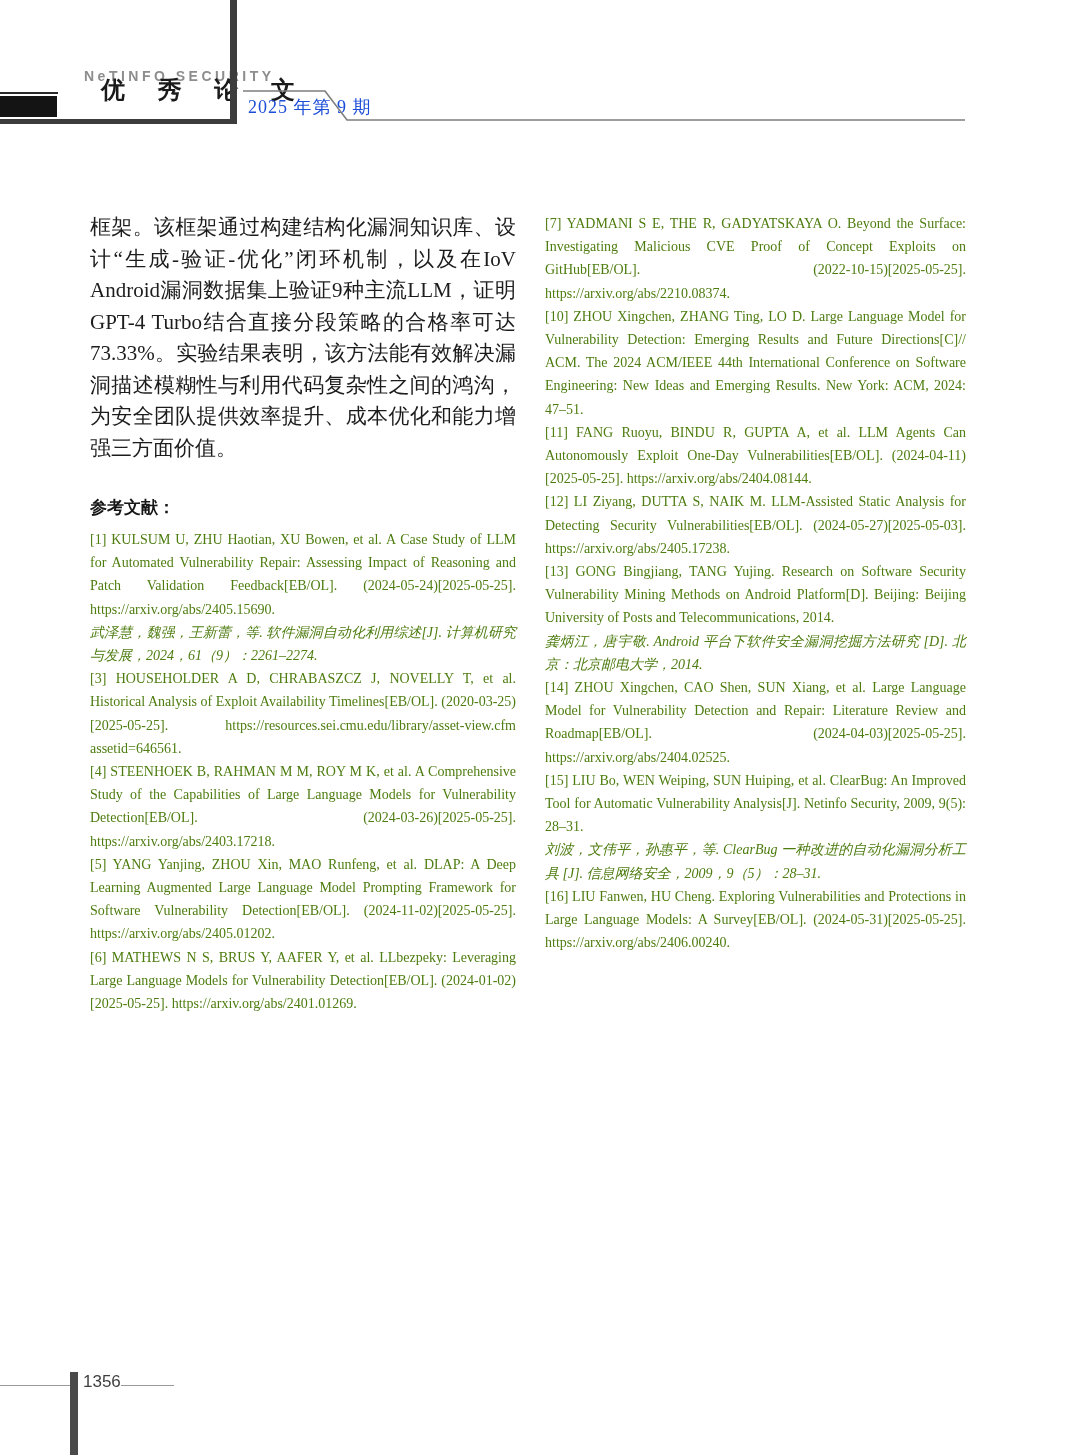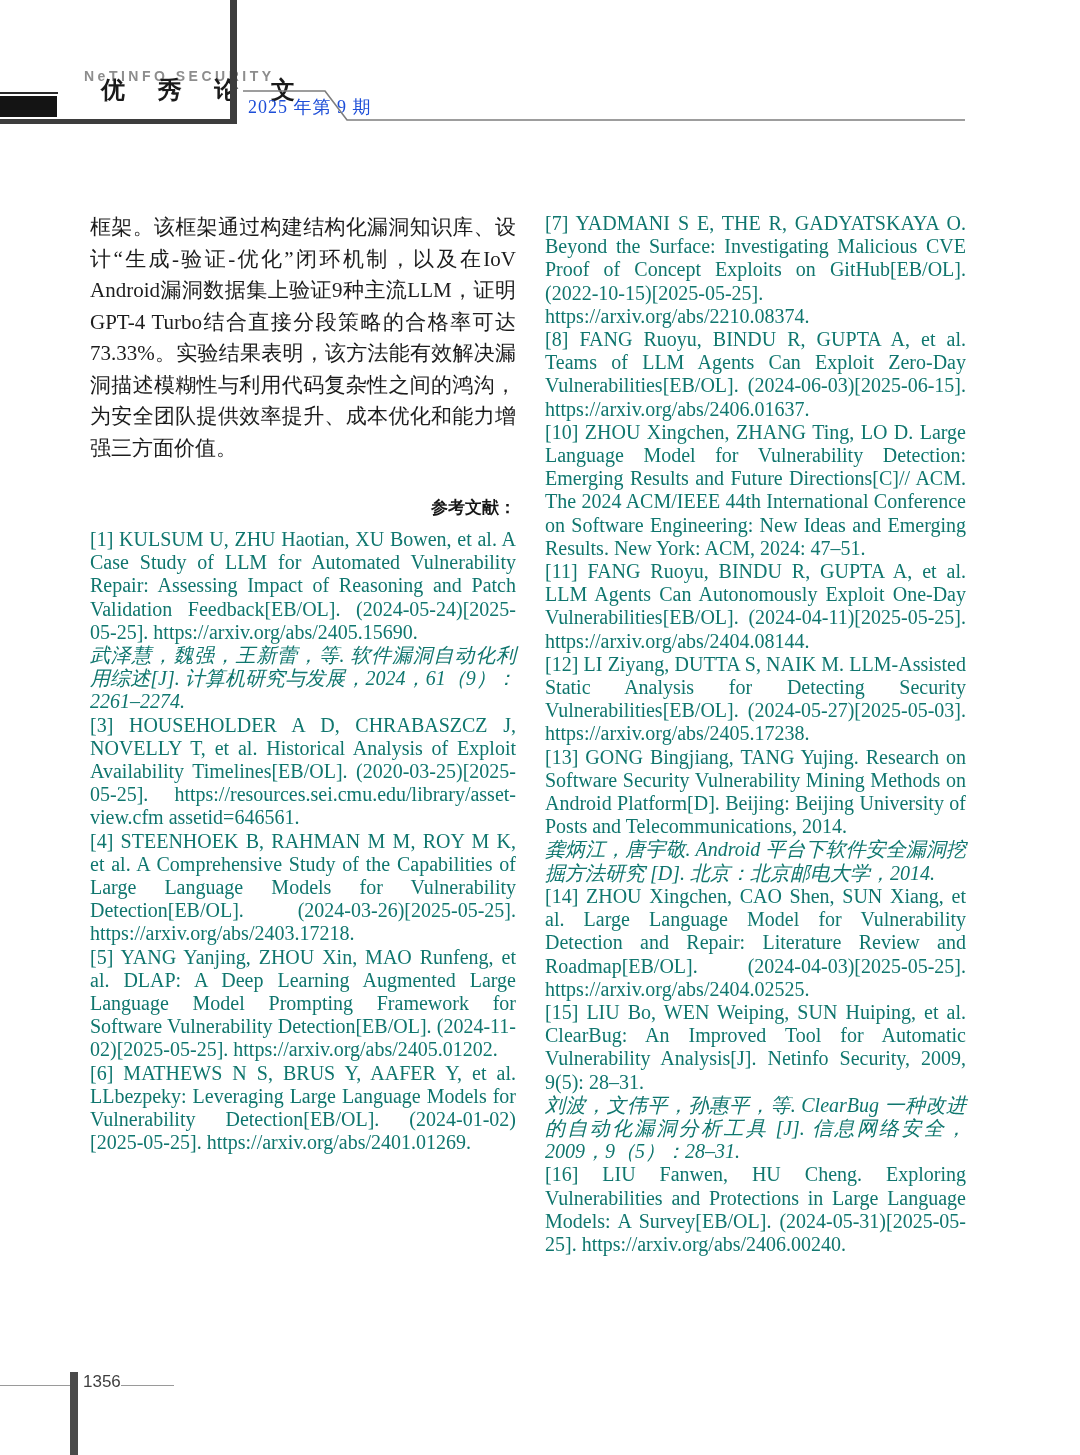--- a/index.html
+++ b/index.html
@@ -37,26 +37,26 @@
   
   .col-left  { position:absolute; left:90px;  top:212px; width:426px; }
   .col-right { position:absolute; left:545px; top:212px; width:421px; }
   .body-paragraph {
     font-size:21px; line-height:31.5px;
     text-align:justify; text-align-last:left;
     color:#1c1c1c;
   }
   .refs-heading {
     margin-top:32px; margin-bottom:9px;
-    font-size:17px; font-weight:bold; color:#161616;text-align:right;
+    font-size:17px; font-weight:bold; color:#161616;
   }
   .ref {
-    font-size:20px; line-height:23.2px;
+    font-size:14px; line-height:23.2px;
     text-align:justify; text-align-last:left;
-    color:#0f766e;
+    color:#4d7c0f;
     word-break:break-word;
   }
   .ref.cn { font-style:italic; }
   
   .footer-line-left  { position:absolute; left:0;    top:1385px; width:70px; height:1px; background:#9a9a9a; }
   .footer-bar        { position:absolute; left:70px; top:1372px; width:8px;  height:83px; background:#4a4a4a; }
   .page-number {
     position:absolute; left:83px; top:1372px;
     font-family:"Liberation Sans","DejaVu Sans",sans-serif;
     font-size:17px; color:#3f3f3f;
@@ -88,21 +88,20 @@
         <p class="ref">[3] HOUSEHOLDER A D, CHRABASZCZ J, NOVELLY T, et al. Historical Analysis of Exploit Availability Timelines[EB/OL]. (2020-03-25)[2025-05-25]. https://resources.sei.cmu.edu/library/asset-view.cfm assetid=646561.</p>
         <p class="ref">[4] STEENHOEK B, RAHMAN M M, ROY M K, et al. A Comprehensive Study of the Capabilities of Large Language Models for Vulnerability Detection[EB/OL]. (2024-03-26)[2025-05-25]. https://arxiv.org/abs/2403.17218.</p>
         <p class="ref">[5] YANG Yanjing, ZHOU Xin, MAO Runfeng, et al. DLAP: A Deep Learning Augmented Large Language Model Prompting Framework for Software Vulnerability Detection[EB/OL]. (2024-11-02)[2025-05-25]. https://arxiv.org/abs/2405.01202.</p>
         <p class="ref">[6] MATHEWS N S, BRUS Y, AAFER Y, et al. LLbezpeky: Leveraging Large Language Models for Vulnerability Detection[EB/OL]. (2024-01-02)[2025-05-25]. https://arxiv.org/abs/2401.01269.</p>
       </div>
   </div>
 
   <div class="col-right">
     <div>
         <p class="ref">[7] YADMANI S E, THE R, GADYATSKAYA O. Beyond the Surface: Investigating Malicious CVE Proof of Concept Exploits on GitHub[EB/OL]. (2022-10-15)[2025-05-25]. https://arxiv.org/abs/2210.08374.</p>
-        <p class="ref">[8] FANG Ruoyu, BINDU R, GUPTA A, et al. Teams of LLM Agents Can Exploit Zero-Day Vulnerabilities[EB/OL]. (2024-06-03)[2025-06-15]. https://arxiv.org/abs/2406.01637.</p>
         <p class="ref">[10] ZHOU Xingchen, ZHANG Ting, LO D. Large Language Model for Vulnerability Detection: Emerging Results and Future Directions[C]// ACM. The 2024 ACM/IEEE 44th International Conference on Software Engineering: New Ideas and Emerging Results. New York: ACM, 2024: 47–51.</p>
         <p class="ref">[11] FANG Ruoyu, BINDU R, GUPTA A, et al. LLM Agents Can Autonomously Exploit One-Day Vulnerabilities[EB/OL]. (2024-04-11)[2025-05-25]. https://arxiv.org/abs/2404.08144.</p>
         <p class="ref">[12] LI Ziyang, DUTTA S, NAIK M. LLM-Assisted Static Analysis for Detecting Security Vulnerabilities[EB/OL]. (2024-05-27)[2025-05-03]. https://arxiv.org/abs/2405.17238.</p>
         <p class="ref">[13] GONG Bingjiang, TANG Yujing. Research on Software Security Vulnerability Mining Methods on Android Platform[D]. Beijing: Beijing University of Posts and Telecommunications, 2014.</p>
         <p class="ref cn">龚炳江，唐宇敬. Android 平台下软件安全漏洞挖掘方法研究 [D]. 北京：北京邮电大学，2014.</p>
         <p class="ref">[14] ZHOU Xingchen, CAO Shen, SUN Xiang, et al. Large Language Model for Vulnerability Detection and Repair: Literature Review and Roadmap[EB/OL]. (2024-04-03)[2025-05-25]. https://arxiv.org/abs/2404.02525.</p>
         <p class="ref">[15] LIU Bo, WEN Weiping, SUN Huiping, et al. ClearBug: An Improved Tool for Automatic Vulnerability Analysis[J]. Netinfo Security, 2009, 9(5): 28–31.</p>
         <p class="ref cn">刘波，文伟平，孙惠平，等. ClearBug 一种改进的自动化漏洞分析工具 [J]. 信息网络安全，2009，9（5）：28–31.</p>
         <p class="ref">[16] LIU Fanwen, HU Cheng. Exploring Vulnerabilities and Protections in Large Language Models: A Survey[EB/OL]. (2024-05-31)[2025-05-25]. https://arxiv.org/abs/2406.00240.</p>
       </div>

